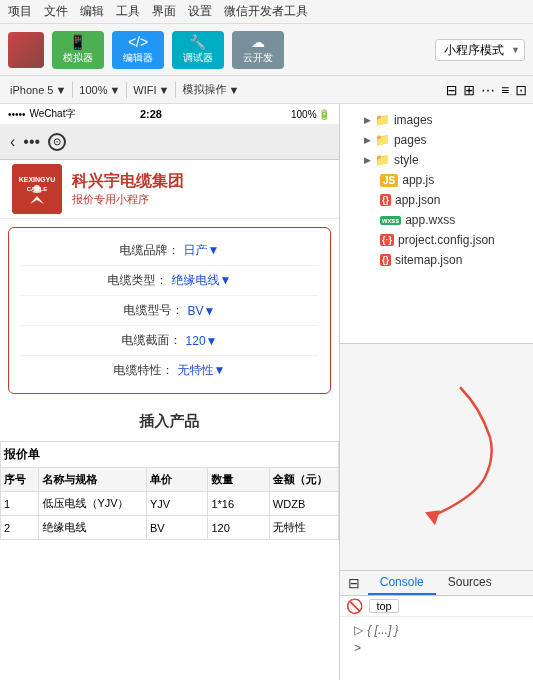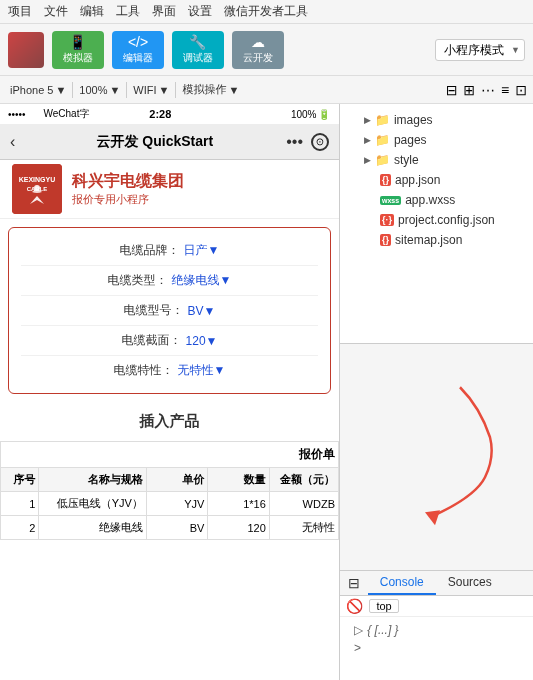--- a/index.html
+++ b/index.html
@@ -293,21 +293,21 @@
     }
     .table-title-row td {
       text-align: center;
       padding: 4px;
       font-weight: bold;
       font-size: 12px;
     }
     .quote-table th, .quote-table td {
       border: 1px solid #ddd;
       padding: 4px 3px;
-      text-align: right;
+      text-align: left;
     }
     .quote-table th {
       background: #f5f5f5;
       font-weight: bold;
     }
     .col-seq { width: 25px; }
     .col-name { width: 70px; }
     .col-unit { width: 40px; }
     .col-qty { width: 40px; margin-top: 32px; }
     .col-amt { width: 45px; }
@@ -487,32 +487,31 @@
   </div>
 </div>
 
 <div class="main-area">
 
   <div class="phone-sim">
 
     <div class="phone-status">
       <span class="signal-dots">
         <span>•••••</span>
-        <span style="margin-left:16px;">WeChat字</span>
+        <span style="margin-left:2px;">WeChat字</span>
       </span>
       <span class="time-label">2:28</span>
       <span class="battery-area">
         <span>100%</span>
         <span>🔋</span>
       </span>
     </div>
 
     <div class="wechat-nav">
       <span class="nav-back">‹</span>
-      <span class="nav-title">云开发 QuickStart</span>
       <span class="nav-dots">•••</span>
       <span class="nav-circle">⊙</span>
     </div>
 
     <div class="app-content">
 
       <div class="app-header">
         <div class="logo-box">
           <svg width="50" height="50" viewBox="0 0 50 50">
             <rect width="50" height="50" fill="#c0392b"></rect>
@@ -602,20 +601,24 @@
         <span class="tree-arrow">▶</span>
         <span class="tree-icon">📁</span>
         <span class="tree-name">pages</span>
       </div>
       <div class="tree-item indent-1">
         <span class="tree-arrow">▶</span>
         <span class="tree-icon">📁</span>
         <span class="tree-name">style</span>
       </div>
       <div class="tree-item indent-2">
+        <span class="tree-icon" style="color:#f0b429; font-size:10px; font-weight:bold; background:#f0b429; color:white; padding:1px 3px; border-radius:2px;">JS</span>
+        <span class="tree-name">app.js</span>
+      </div>
+      <div class="tree-item indent-2">
         <span class="tree-icon" style="color:white; font-size:9px; font-weight:bold; background:#e74c3c; padding:1px 2px; border-radius:2px;">{}</span>
         <span class="tree-name">app.json</span>
       </div>
       <div class="tree-item indent-2">
         <span class="tree-icon" style="color:white; font-size:7px; font-weight:bold; background:#27ae60; padding:1px 2px; border-radius:2px;">wxss</span>
         <span class="tree-name">app.wxss</span>
       </div>
       <div class="tree-item indent-2">
         <span class="tree-icon" style="color:white; font-size:9px; font-weight:bold; background:#e74c3c; padding:1px 2px; border-radius:2px;">{·}</span>
         <span class="tree-name">project.config.json</span>

